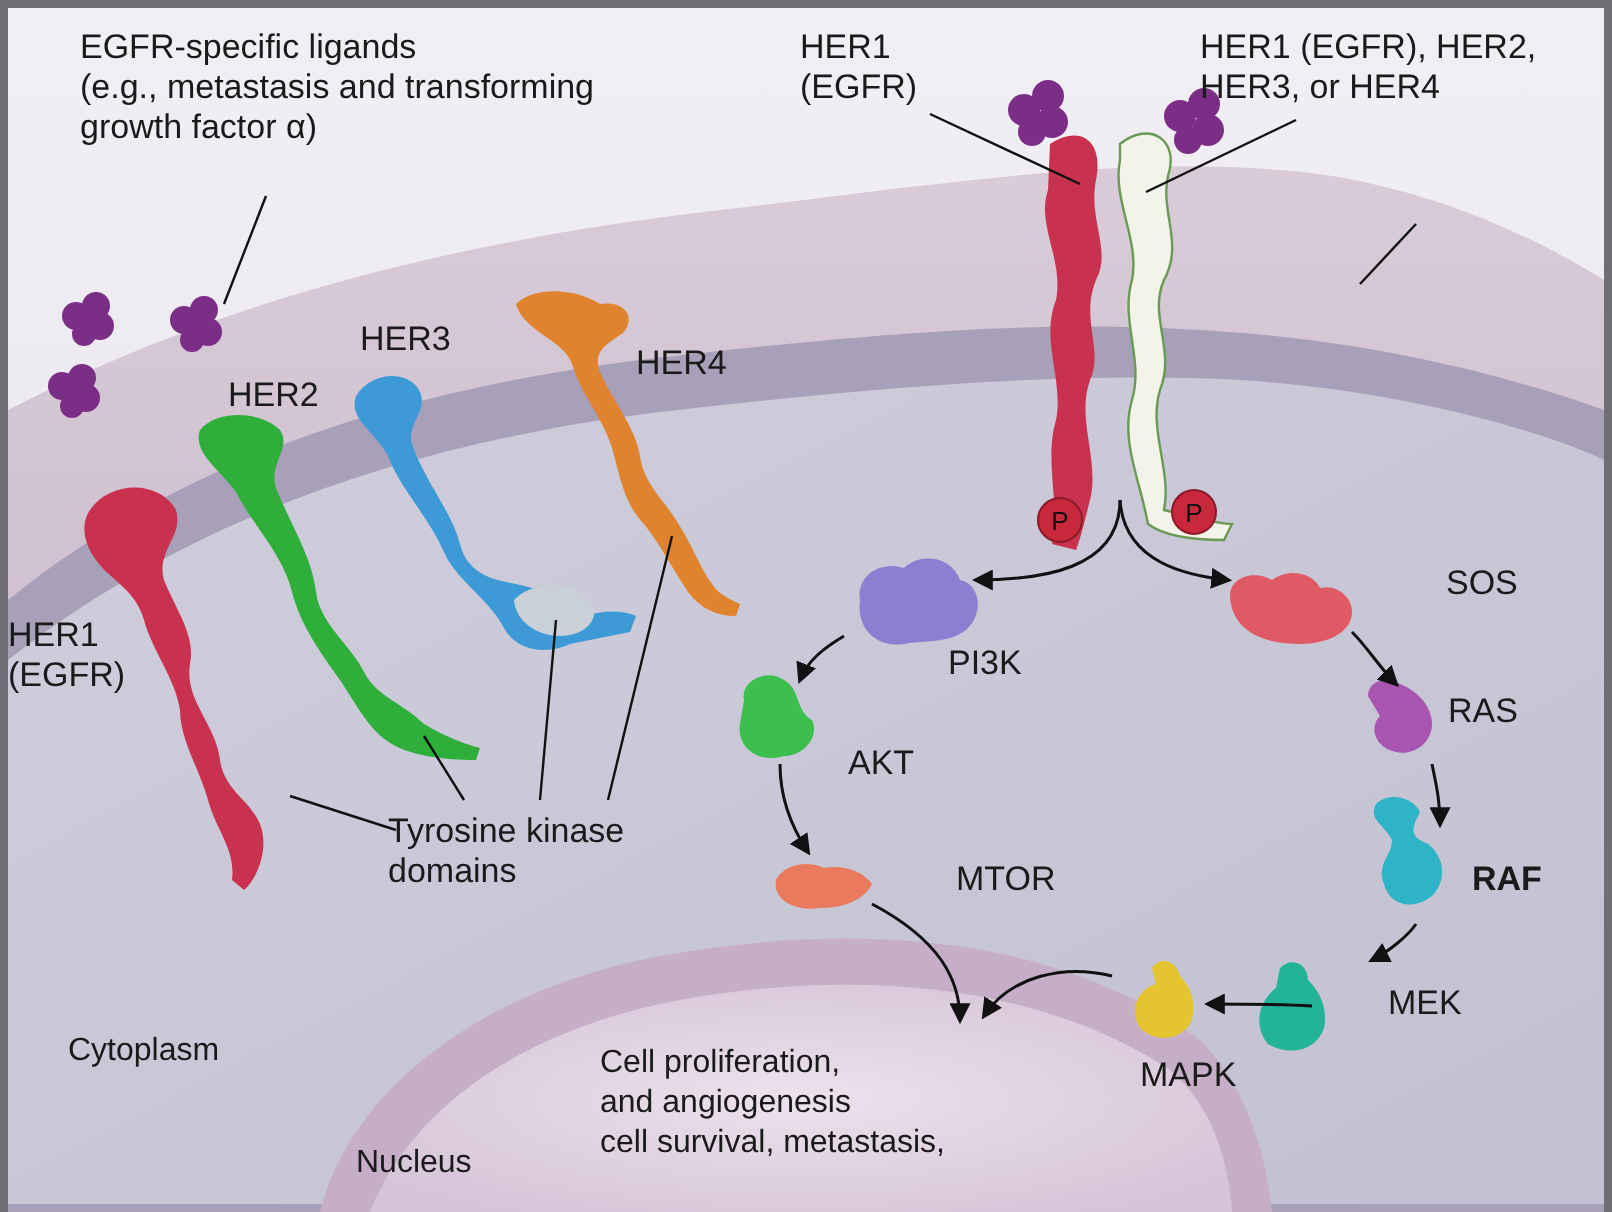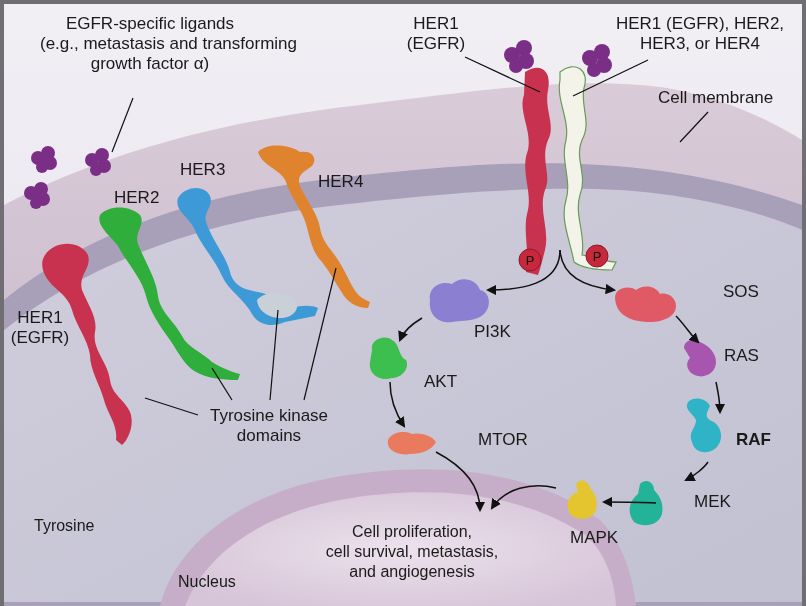--- a/index.html
+++ b/index.html
@@ -1,19 +1,19 @@
 <!DOCTYPE html>
 <html><head>
 <meta charset="utf-8">
 <style>
   html, body { margin: 0; padding: 0; }
   body { width: 806px; height: 606px; overflow: hidden; background: #6f6f73; font-family: "Liberation Sans", sans-serif; }
   #stage { position: absolute; left: 0; top: 0; width: 806px; height: 606px; }
   .lbl { position: absolute; color: #1a1a1a; font-size: 17px; line-height: 20px; white-space: nowrap; }
-  .lbl.c { text-align: center; }
+  .lbl.c { }
   .lbl.small { font-size: 16px; }
   svg text { font-family: "Liberation Sans", sans-serif; }
 </style>
 </head>
 <body>
 
 <div id="stage">
 <svg width="806" height="606" viewBox="0 0 806 606">
   <defs>
     <linearGradient id="gTop" x1="0" y1="0" x2="0" y2="1">
@@ -142,40 +142,39 @@
   <div>growth factor α)</div>
 </div>
 <div class="lbl c" style="left:400px;top:14px;width:72px;">
   <div>HER1</div>
   <div>(EGFR)</div>
 </div>
 <div class="lbl c" style="left:600px;top:14px;width:200px;">
   <div>HER1 (EGFR), HER2,</div>
   <div>HER3, or HER4</div>
 </div>
-<div class="lbl" style="left:658px;top:88px;">Cell membrane</div>
 <div class="lbl c" style="left:4px;top:308px;width:72px;">
   <div>HER1</div>
   <div>(EGFR)</div>
 </div>
 <div class="lbl" style="left:114px;top:188px;">HER2</div>
 <div class="lbl" style="left:180px;top:148px;margin-top:12px;">HER3</div>
 <div class="lbl" style="left:318px;top:172px;">HER4</div>
 <div class="lbl c" style="left:194px;top:406px;width:150px;">
   <div>Tyrosine kinase</div>
   <div>domains</div>
 </div>
 <div class="lbl" style="left:474px;top:322px;">PI3K</div>
 <div class="lbl" style="left:424px;top:372px;">AKT</div>
 <div class="lbl" style="left:446px;top:430px;margin-left:32px;">MTOR</div>
 <div class="lbl" style="left:680px;top:282px;margin-left:43px;">SOS</div>
 <div class="lbl" style="left:724px;top:346px;">RAS</div>
 <div class="lbl" style="left:736px;top:430px;font-weight:bold;">RAF</div>
 <div class="lbl" style="left:694px;top:492px;">MEK</div>
 <div class="lbl" style="left:570px;top:528px;">MAPK</div>
-<div class="lbl small" style="left:34px;top:516px;">Tyrosine</div>
+<div class="lbl small" style="left:34px;top:516px;">Cytoplasm</div>
 <div class="lbl small" style="left:178px;top:536px;margin-top:36px;">Nucleus</div>
 <div class="lbl c small" style="left:300px;top:522px;width:224px;">
   <div>Cell proliferation,</div>
+  <div>and angiogenesis</div>
   <div>cell survival, metastasis,</div>
-  <div>and angiogenesis</div>
 </div>
 </div>
 
 </body></html>

